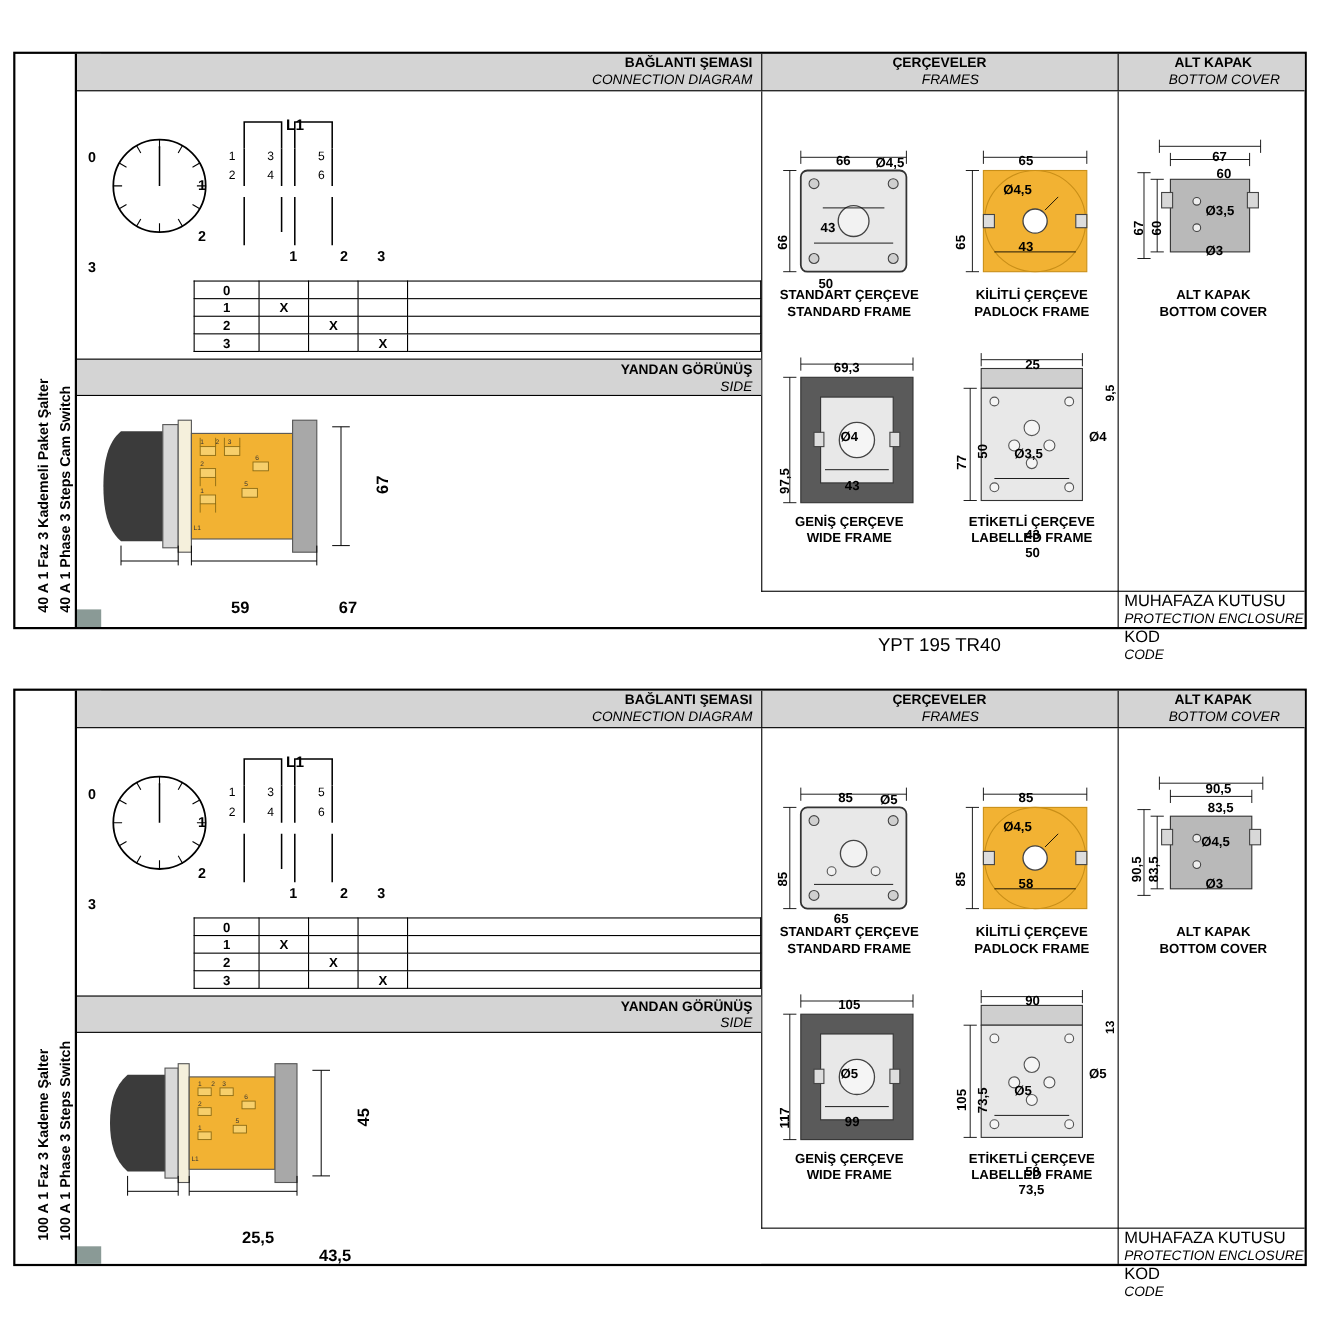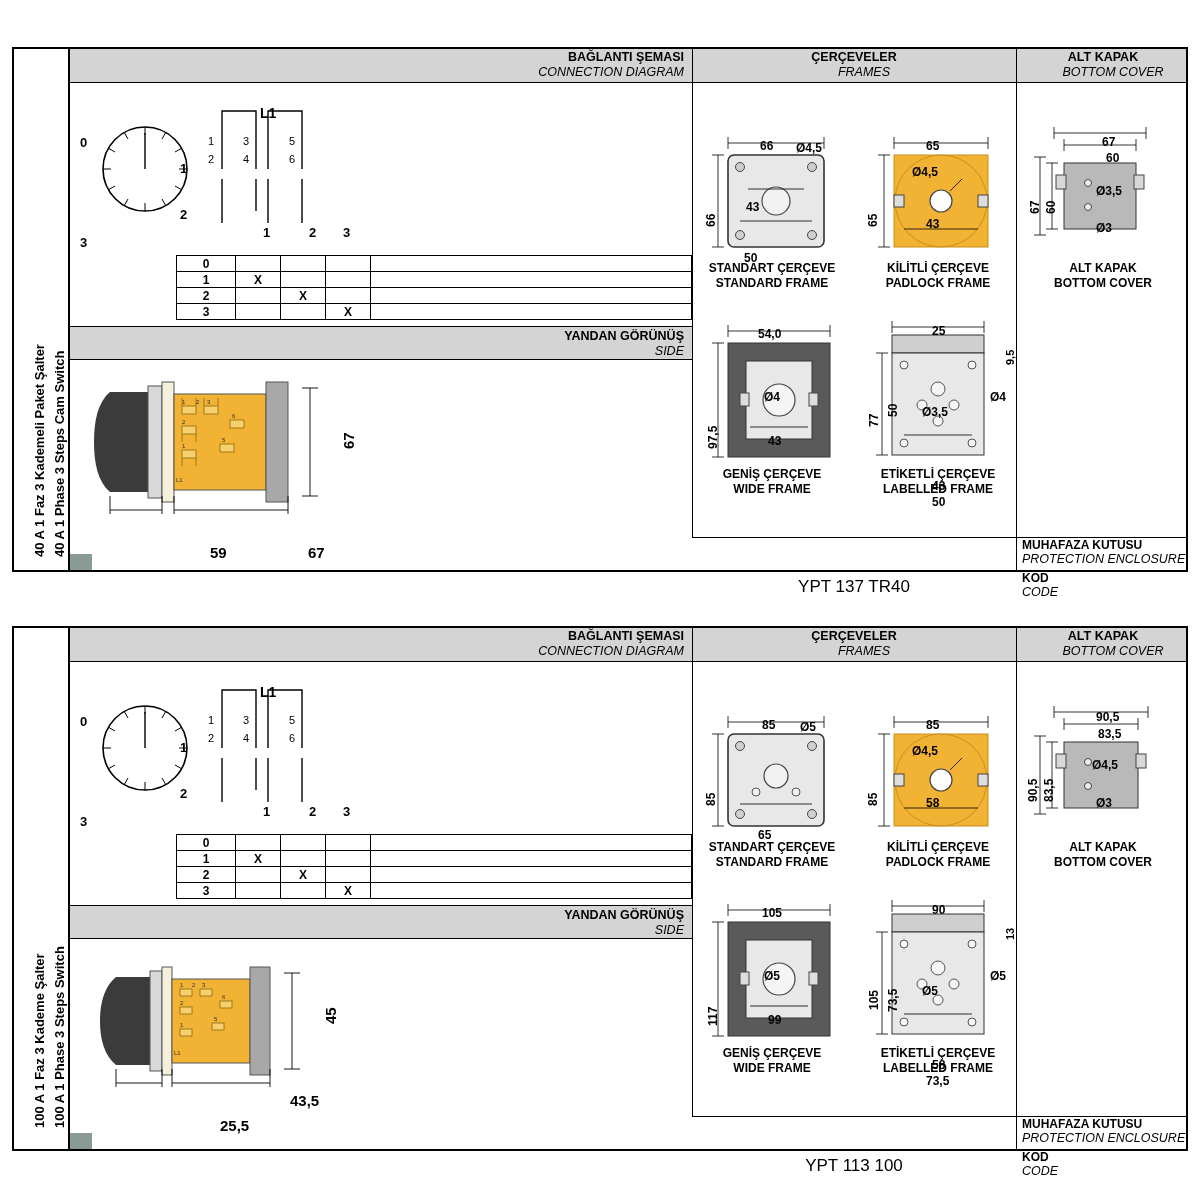--- a/index.html
+++ b/index.html
@@ -30,21 +30,21 @@
   
   .sideband{position:absolute;background:#d4d4d4;border-top:1px solid #000;border-bottom:1px solid #000;box-sizing:border-box;}
 
   
   .ctable{position:absolute;border-collapse:collapse;}
   .ctable td{border:1px solid #000;height:15px;font-size:12px;font-weight:bold;text-align:center;padding:0;}
 
   
   .fbox{position:absolute;border:1px solid #000;box-sizing:border-box;}
   .fbox .big{font-size:17px;text-align:center;line-height:1.1;}
-  .fbox .sm1{font-size:12px;font-weight:bold;}
+  .fbox .sm1{font-size:15px;font-weight:normal;}
   .fbox .sm2{font-size:12.5px;font-style:italic;}
 
   svg{display:block;}
 </style>
 </head>
 <body>
 
 <div class="page">
 
   <div class="panel panel1">
@@ -278,21 +278,21 @@
       </g>
       <rect x="24" y="46" width="102" height="114" fill="#5a5a5a" stroke="#333"></rect>
       <rect x="42" y="64" width="66" height="78" fill="#e8e8e8" stroke="#333"></rect>
       <circle cx="75" cy="103" r="16" fill="#f5f5f5" stroke="#444" stroke-width="1.2"></circle>
       <rect x="36" y="96" width="9" height="13" fill="#ddd" stroke="#444"></rect>
       <rect x="105" y="96" width="9" height="13" fill="#ddd" stroke="#444"></rect>
       <g stroke="#000" stroke-width="0.8">
           <line x1="46" y1="130" x2="104" y2="130"></line>
         </g>
     </svg>
-    <div class="lbl" style="left:744px;top:278px;font-weight:bold;">54,0</div>
+    <div class="lbl" style="left:744px;top:278px;font-weight:bold;">69,3</div>
     <div class="lbl" style="left:692px;top:400px;font-weight:bold;transform:rotate(-90deg);transform-origin:left top;">97,5</div>
     <div class="lbl" style="left:750px;top:341px;font-weight:bold;">Ø4</div>
     <div class="lbl" style="left:754px;top:385px;font-weight:bold;">43</div>
     <div class="lbl b ctr" style="left:678px;top:418px;width:160px;">GENİŞ ÇERÇEVE</div>
     <div class="lbl b ctr" style="left:678px;top:433px;width:160px;">WIDE FRAME</div>
 
     <svg style="position:absolute;left:850px;top:248px;" width="150" height="180">
       <g stroke="#000" stroke-width="0.8" fill="none">
         <line x1="28" y1="30" x2="120" y2="30"></line>
           <line x1="28" y1="24" x2="28" y2="36"></line>
@@ -358,21 +358,21 @@
     <div class="lbl b ctr" style="left:1002px;top:212px;width:174px;">ALT KAPAK</div>
     <div class="lbl b ctr" style="left:1002px;top:227px;width:174px;">BOTTOM COVER</div>
 
     <div class="hline" style="top:488px;left:678px;right:0;"></div>
     <div class="hline" style="top:521px;left:678px;right:0;"></div>
     <div class="fbox" style="left:1002px;top:488px;width:172px;height:34px;border:none;">
       <div class="sm1" style="padding-left:6px;padding-top:1px;">MUHAFAZA KUTUSU</div>
       <div class="sm2" style="padding-left:6px;">PROTECTION ENCLOSURE</div>
     </div>
     <div class="fbox" style="left:678px;top:521px;width:324px;height:34px;border:none;">
-      <div class="big" style="line-height:34px;">YPT 137 TR40</div>
+      <div class="big" style="line-height:34px;">YPT 195 TR40</div>
     </div>
     <div class="fbox" style="left:1002px;top:521px;width:172px;height:34px;border:none;">
       <div class="sm1" style="padding-left:6px;padding-top:1px;">KOD</div>
       <div class="sm2" style="padding-left:6px;">CODE</div>
     </div>
   </div>
 
   <div class="panel panel2">
 
     <div class="vstrip">
@@ -521,21 +521,21 @@
           <line x1="92" y1="126" x2="92" y2="144"></line>
         <line x1="102" y1="140" x2="200" y2="140"></line>
           <line x1="102" y1="126" x2="102" y2="144"></line>
           <line x1="200" y1="126" x2="200" y2="144"></line>
         <line x1="222" y1="30" x2="222" y2="126"></line>
           <line x1="214" y1="30" x2="230" y2="30"></line>
           <line x1="214" y1="126" x2="230" y2="126"></line>
       </g>
     </svg>
     <div class="lbl b" style="left:190px;top:489px;font-size:15px;margin-left:16px;">25,5</div>
-    <div class="lbl b" style="left:276px;top:464px;font-size:15px;">43,5</div>
+    <div class="lbl b" style="left:276px;top:505px;font-size:15px;">43,5</div>
     <div class="lbl b" style="left:308px;top:396px;font-size:15px;transform:rotate(-90deg);transform-origin:left top;">45</div>
 
     <svg style="position:absolute;left:690px;top:60px;" width="150" height="160">
       <g stroke="#000" stroke-width="0.8" fill="none">
         <line x1="24" y1="34" x2="120" y2="34"></line>
           <line x1="24" y1="28" x2="24" y2="40"></line>
           <line x1="120" y1="28" x2="120" y2="40"></line>
         <line x1="14" y1="46" x2="14" y2="138"></line>
           <line x1="8" y1="46" x2="20" y2="46"></line>
           <line x1="8" y1="138" x2="20" y2="138"></line>
@@ -675,22 +675,19 @@
     <div class="lbl" style="left:1082px;top:168px;font-weight:bold;">Ø3</div>
     <div class="lbl b ctr" style="left:1002px;top:212px;width:174px;">ALT KAPAK</div>
     <div class="lbl b ctr" style="left:1002px;top:227px;width:174px;">BOTTOM COVER</div>
 
     <div class="hline" style="top:488px;left:678px;right:0;"></div>
     <div class="hline" style="top:521px;left:678px;right:0;"></div>
     <div class="fbox" style="left:1002px;top:488px;width:172px;height:34px;border:none;">
       <div class="sm1" style="padding-left:6px;padding-top:1px;">MUHAFAZA KUTUSU</div>
       <div class="sm2" style="padding-left:6px;">PROTECTION ENCLOSURE</div>
     </div>
-    <div class="fbox" style="left:678px;top:521px;width:324px;height:34px;border:none;">
-      <div class="big" style="line-height:34px;">YPT 113 100</div>
-    </div>
     <div class="fbox" style="left:1002px;top:521px;width:172px;height:34px;border:none;">
       <div class="sm1" style="padding-left:6px;padding-top:1px;">KOD</div>
       <div class="sm2" style="padding-left:6px;">CODE</div>
     </div>
   </div>
 
 </div>
 
 </body></html>

